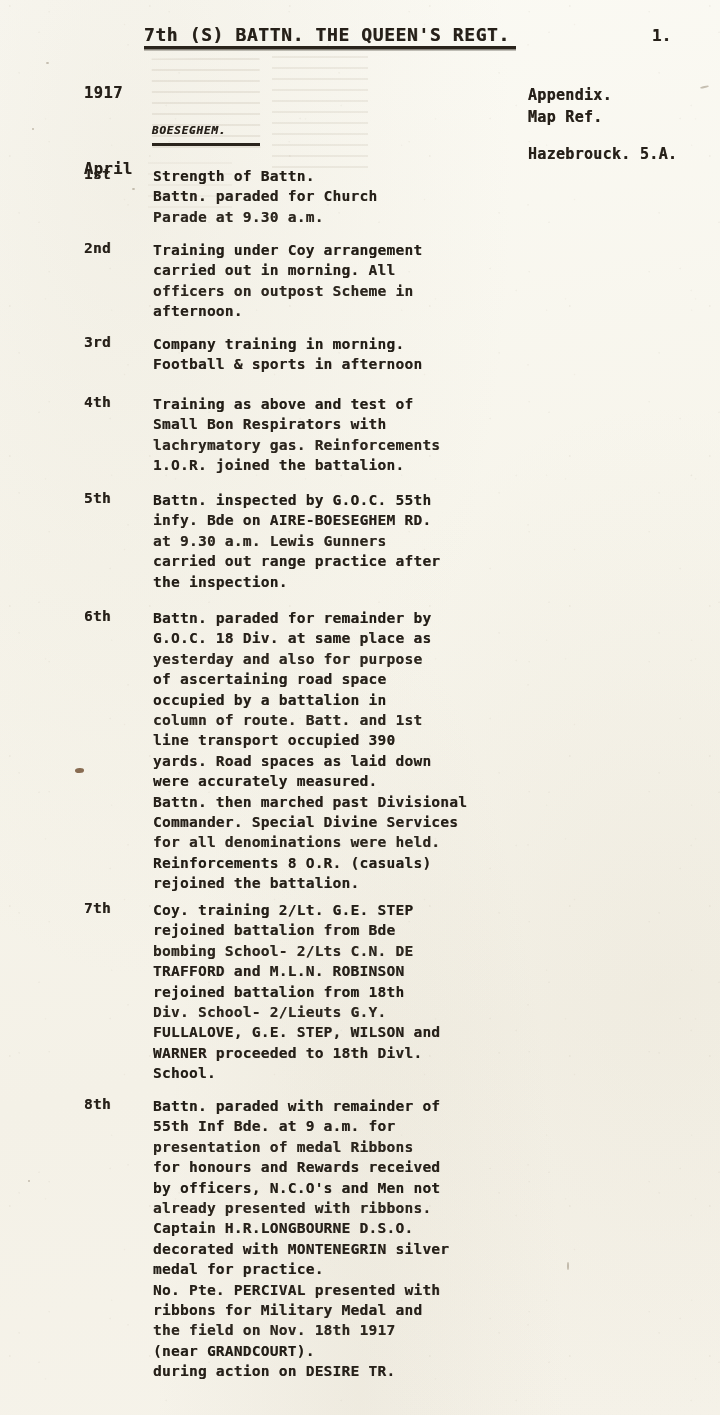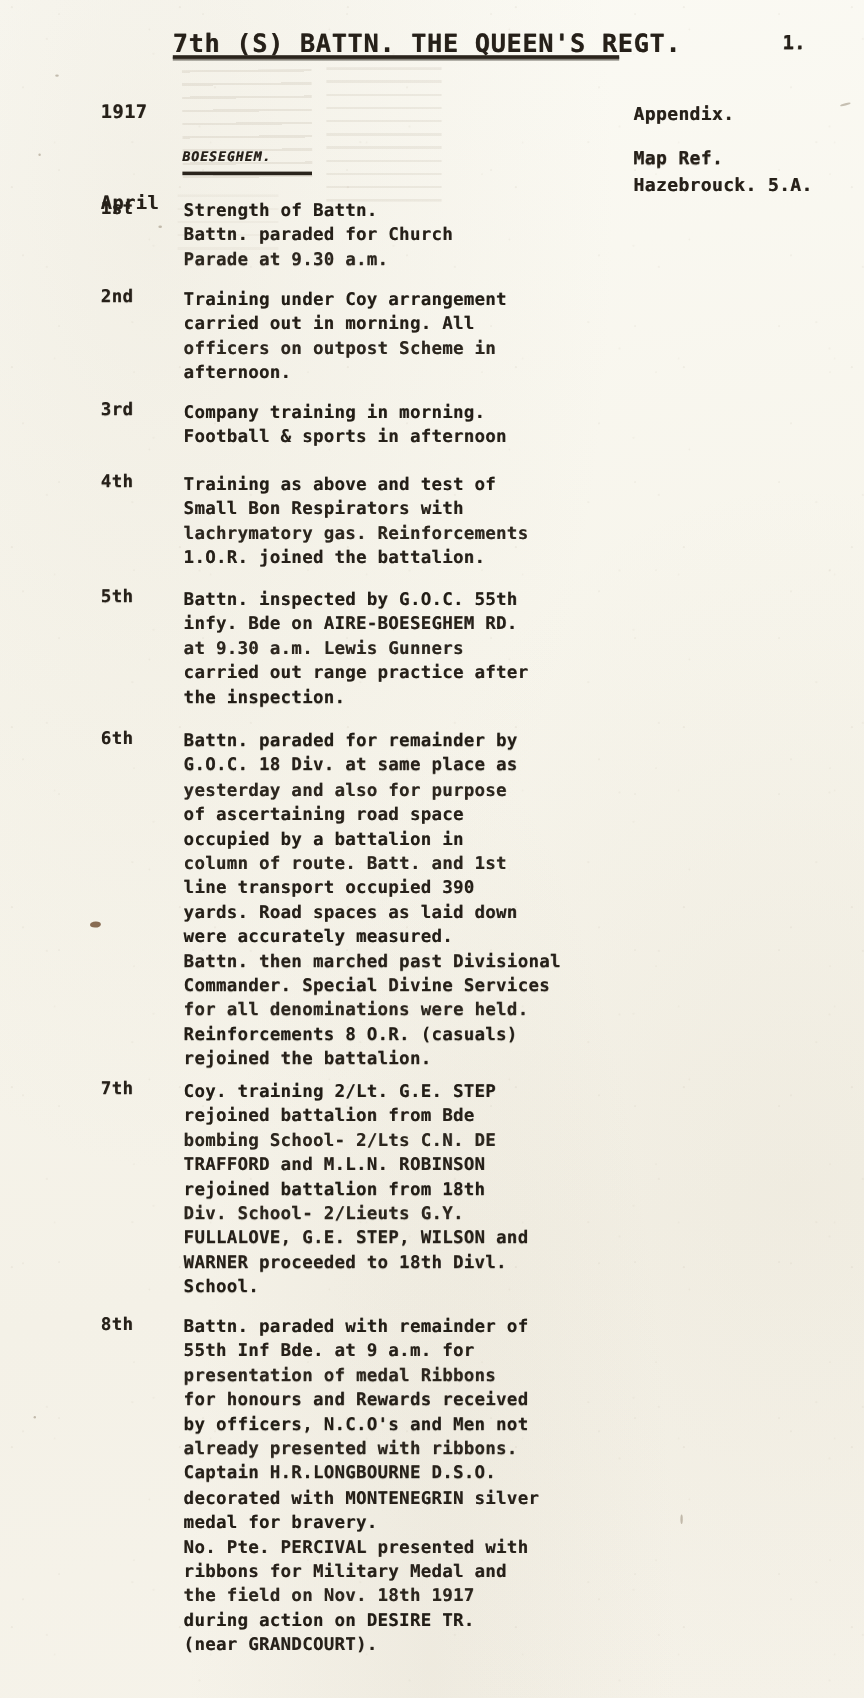--- a/index.html
+++ b/index.html
@@ -81,21 +81,21 @@
     color: #262019;
     text-shadow:
       0.35px 0 0 rgba(38,32,25,0.40),
       -0.3px 0.3px 0 rgba(38,32,25,0.22),
       0 0.35px 0 rgba(38,32,25,0.28);
   }
 
   #title {
     left: 144px;
     top: 24px;
-    font-size: 21px;
+    font-size: 18px;
     font-weight: 700;
     letter-spacing: 0.6px;
   }
   #title-rule {
     position: absolute;
     left: 144px;
     top: 46px;
     width: 372px;
     height: 3px;
     background: #2a241c;
@@ -113,21 +113,21 @@
   #place     { left: 152px; top: 124px; font-size: 11px; font-weight: 700; letter-spacing: 0.8px; font-style: italic; }
   #place-rule {
     position: absolute;
     left: 152px;
     top: 143px;
     width: 108px;
     height: 3px;
     background: #2a241c;
   }
   #appendix  { left: 528px; top: 86px;  font-size: 15px; font-weight: 700; letter-spacing: 0.3px; }
-  #map-ref-label { left: 528px; top: 123px; font-size: 15px; font-weight: 700; letter-spacing: 0.3px; }
+  #map-ref-label { left: 528px; top: 108px; font-size: 15px; font-weight: 700; letter-spacing: 0.3px; }
   #map-ref-value { left: 528px; top: 145px; font-size: 15px; font-weight: 700; letter-spacing: 0.3px; }
 
   
   #entries {
     position: absolute;
     left: 0;
     top: 0;
     width: 720px;
   }
   .entry {
@@ -275,23 +275,23 @@
         <div class="entry-day">8th</div>
         <div class="entry-body">
           <div class="entry-line">Battn. paraded with remainder of</div>
           <div class="entry-line">55th Inf Bde. at 9 a.m. for</div>
           <div class="entry-line">presentation of medal Ribbons</div>
           <div class="entry-line">for honours and Rewards received</div>
           <div class="entry-line">by officers, N.C.O's and Men not</div>
           <div class="entry-line">already presented with ribbons.</div>
           <div class="entry-line">Captain H.R.LONGBOURNE D.S.O.</div>
           <div class="entry-line">decorated with MONTENEGRIN silver</div>
-          <div class="entry-line">medal for bravery.</div>
+          <div class="entry-line">medal for practice.</div>
           <div class="entry-line">No. Pte. PERCIVAL presented with</div>
           <div class="entry-line">ribbons for Military Medal and</div>
           <div class="entry-line">the field on Nov. 18th 1917</div>
+          <div class="entry-line">(near GRANDCOURT).</div>
           <div class="entry-line">during action on DESIRE TR.</div>
-          <div class="entry-line">(near GRANDCOURT).</div>
         </div>
       </div>
     </div>
 
 </div>
 
 </body></html>

